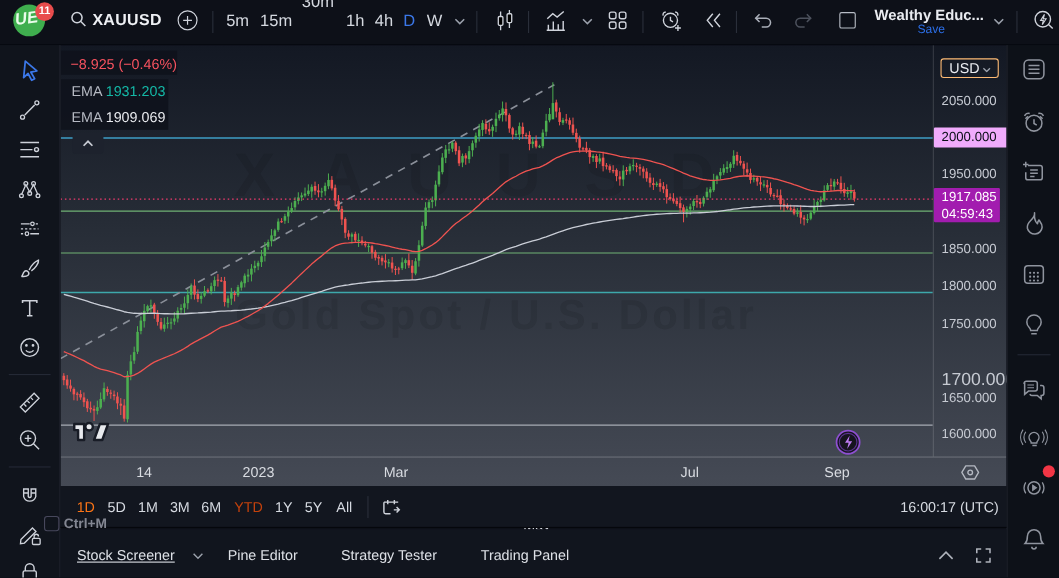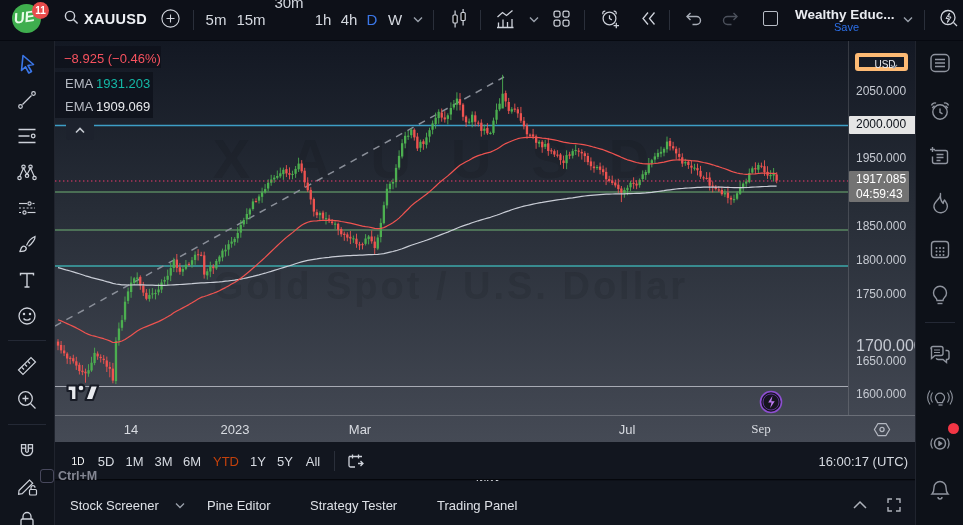--- a/index.html
+++ b/index.html
@@ -502,36 +502,36 @@
     <circle cx="716" cy="362" r="8" fill="none" stroke="#5b3390" stroke-width="1"></circle>
     <path d="M717.5 355.8 l-4.3 6.6 h3.3 l-1.4 5.8 l4.6 -7 h-3.4 z" fill="#bd7bf2"></path>
   </svg>
 <div class="abs" style="position:absolute;left:848px;top:41px;width:1px;height:374px;background:rgba(255,255,255,0.14);"></div>
 <div class="abs" style="position:absolute;left:55px;top:415px;width:860px;height:1px;background:rgba(255,255,255,0.22);"></div>
 <div class="abs" style="left:131px;top:429px;transform:translate(-50%,-50%);font-size:13px;color:#d8dbe1;font-weight:normal;">14</div>
 <div class="abs" style="left:235px;top:429px;transform:translate(-50%,-50%);font-size:13px;color:#d8dbe1;font-weight:normal;">2023</div>
 <div class="abs" style="left:360px;top:429px;transform:translate(-50%,-50%);font-size:13px;color:#d8dbe1;font-weight:normal;">Mar</div>
 <div class="abs" style="left:488px;top:429px;transform:translate(-50%,-50%);font-size:13px;color:#d8dbe1;font-weight:normal;margin-top:48px;">May</div>
 <div class="abs" style="left:627px;top:429px;transform:translate(-50%,-50%);font-size:13px;color:#d8dbe1;font-weight:normal;">Jul</div>
-<div class="abs" style="left:761px;top:429px;transform:translate(-50%,-50%);font-size:13px;color:#d8dbe1;font-weight:normal;font-family:Liberation Serif, serif;">Sep</div>
+<div class="abs" style="left:761px;top:429px;transform:translate(-50%,-50%);font-size:13px;color:#d8dbe1;font-weight:normal;">Sep</div>
 <svg class="abs" style="left:872px;top:421px" width="20" height="17" viewBox="0 0 20 17">
     <path d="M6 2.5 h8 l3.6 6 l-3.6 6 h-8 l-3.6 -6 z" stroke="#b4b8c1" fill="none" stroke-width="1.25" stroke-linejoin="round"></path>
     <circle cx="10" cy="8.5" r="2.1" stroke="#b4b8c1" fill="none" stroke-width="1.25"></circle>
   </svg>
 <div class="abs" style="left:856px;top:91px;transform:translateY(-50%);font-size:12px;color:#c6cad2;">2050.000</div>
 <div class="abs" style="left:856px;top:158px;transform:translateY(-50%);font-size:12px;color:#c6cad2;">1950.000</div>
 <div class="abs" style="left:856px;top:226px;transform:translateY(-50%);font-size:12px;color:#c6cad2;">1850.000</div>
 <div class="abs" style="left:856px;top:260px;transform:translateY(-50%);font-size:12px;color:#c6cad2;">1800.000</div>
 <div class="abs" style="left:856px;top:294px;transform:translateY(-50%);font-size:12px;color:#c6cad2;">1750.000</div>
 <div class="abs" style="left:856px;top:346px;transform:translateY(-50%);font-size:16px;color:#c6cad2;">1700.000</div>
 <div class="abs" style="left:856px;top:361px;transform:translateY(-50%);font-size:12px;color:#c6cad2;">1650.000</div>
 <div class="abs" style="left:856px;top:394px;transform:translateY(-50%);font-size:12px;color:#c6cad2;">1600.000</div>
-<div class="abs" style="position:absolute;left:849px;top:116px;width:72px;height:17.5px;background:#e5e5e5;border-radius:1px;color:#0b1018;font-size:12px;line-height:17.5px;padding-left:7px;">2000.000</div>
-<div class="abs" style="position:absolute;left:849px;top:171px;width:60px;height:31px;background:#737373;border-radius:1px;color:#fff;font-size:12px;line-height:15px;padding:1px 0 0 7px;">1917.085<br>04:59:43</div>
-<div class="abs" style="position:absolute;left:855px;top:53px;width:53px;height:18px;border:4px solid #fdba74;border-radius:3px;color:#e8eaef;font-size:10px;line-height:16px;padding-left:7px;text-align:center;">USD<svg width="8" height="5" viewBox="0 0 8 5" style="position:absolute;right:6px;top:7px">
+<div class="abs" style="position:absolute;left:849px;top:116px;width:72px;height:17.5px;background:#f0abfc;border-radius:1px;color:#0b1018;font-size:12px;line-height:17.5px;padding-left:7px;">2000.000</div>
+<div class="abs" style="position:absolute;left:849px;top:171px;width:60px;height:31px;background:#a21caf;border-radius:1px;color:#fff;font-size:12px;line-height:15px;padding:1px 0 0 7px;">1917.085<br>04:59:43</div>
+<div class="abs" style="position:absolute;left:855px;top:53px;width:53px;height:18px;border:1px solid #fdba74;border-radius:3px;color:#e8eaef;font-size:13px;line-height:16px;padding-left:7px;">USD<svg width="8" height="5" viewBox="0 0 8 5" style="position:absolute;right:6px;top:7px">
       <path d="M1 1 l3 3 l3 -3" stroke="#9aa0ab" fill="none" stroke-width="1.2"></path>
     </svg></div>
 <div class="abs" style="position:absolute;left:55px;top:46px;width:106px;height:22px;background:rgba(14,18,27,0.85);"></div>
 <div class="abs" style="left:64px;top:58px;transform:translateY(-50%);font-size:13px;color:#f7525f;">−8.925 (−0.46%)</div>
 <div class="abs" style="position:absolute;left:55px;top:72px;width:98px;height:46px;background:rgba(14,18,27,0.85);"></div>
 <div class="abs" style="left:65px;top:83px;transform:translateY(-50%);font-size:13px;color:#b6bac3;">EMA <span style="color:#14b8a6">1931.203</span></div>
 <div class="abs" style="left:65px;top:106px;transform:translateY(-50%);font-size:13px;color:#b6bac3;">EMA <span style="color:#e8eaee">1909.069</span></div>
 <div class="abs" style="position:absolute;left:66px;top:121px;width:28px;height:19px;background:#1d222d;border-radius:3px;"><svg width="28" height="19" viewBox="0 0 28 19">
       <path d="M10 11.5 l4 -4 l4 4" stroke="#c6cad2" stroke-width="1.6" fill="none"></path>
     </svg></div>
@@ -769,41 +769,41 @@
     </g>
   </svg>
 <div class="abs" style="left:948px;top:423px;width:11px;height:11px;border-radius:50%;background:#f23645;"></div>
 <svg class="abs" style="left:927.0px;top:477.0px" width="26" height="26" viewBox="0 0 26 26">
     <g stroke="#8f949e" stroke-width="1.4" fill="none">
       <path d="M13 4.5 a6 6 0 0 1 6 6 c0 4 1 5.5 2 6.5 H5 c1 -1 2 -2.5 2 -6.5 a6 6 0 0 1 6 -6 z"></path>
       <path d="M11 20 a2 2 0 0 0 4 0"></path>
     </g>
   </svg>
 <div class="abs" style="position:absolute;left:55px;top:442px;width:860px;height:38px;background:#12161f;border-bottom:1px solid #05070c;"></div>
-<div class="abs" style="left:78px;top:461px;transform:translate(-50%,-50%);font-size:10px;color:#ffffff;">1D</div>
+<div class="abs" style="left:78px;top:461px;transform:translate(-50%,-50%);font-size:13px;color:#f97316;">1D</div>
 <div class="abs" style="left:106px;top:461px;transform:translate(-50%,-50%);font-size:13px;color:#d6dae1;">5D</div>
 <div class="abs" style="left:134.5px;top:461px;transform:translate(-50%,-50%);font-size:13px;color:#d6dae1;">1M</div>
 <div class="abs" style="left:163.5px;top:461px;transform:translate(-50%,-50%);font-size:13px;color:#d6dae1;">3M</div>
 <div class="abs" style="left:192px;top:461px;transform:translate(-50%,-50%);font-size:13px;color:#d6dae1;">6M</div>
 <div class="abs" style="left:226px;top:461px;transform:translate(-50%,-50%);font-size:13px;color:#c2410c;">YTD</div>
 <div class="abs" style="left:258px;top:461px;transform:translate(-50%,-50%);font-size:13px;color:#d6dae1;">1Y</div>
 <div class="abs" style="left:285px;top:461px;transform:translate(-50%,-50%);font-size:13px;color:#d6dae1;">5Y</div>
 <div class="abs" style="left:313px;top:461px;transform:translate(-50%,-50%);font-size:13px;color:#d6dae1;">All</div>
 <div class="sep" style="left:334px;top:451px;height:20px;"></div>
 <svg class="abs" style="left:346px;top:452px" width="19" height="18" viewBox="0 0 19 18">
     <g stroke="#cfd3db" stroke-width="1.3" fill="none">
       <path d="M3 4.5 h13 M3 4.5 v9 a1.5 1.5 0 0 0 1.5 1.5 h4.5 M6.5 2.5 v4 M12.5 2.5 v4"></path>
       <path d="M12 11.5 h5 M14.5 9 l2.5 2.5 l-2.5 2.5"></path>
     </g>
   </svg>
 <div class="abs" style="left:908px;top:461px;transform:translate(-100%,-50%);font-size:13px;color:#d6dae1;white-space:nowrap;">16:00:17 (UTC)</div>
 <div class="abs" style="left:40px;top:469px;width:14px;height:14px;border:1.5px solid rgba(140,135,170,0.45);border-radius:3px;"></div>
 <div class="abs" style="left:58px;top:476px;transform:translateY(-50%);font-size:12.5px;font-weight:bold;color:rgba(160,163,175,0.8);">Ctrl+M</div>
 <div class="abs" style="position:absolute;left:55px;top:481px;width:860px;height:44px;background:#11151e;"></div>
-<div class="abs" style="left:70px;top:505px;transform:translateY(-50%);font-size:13px;color:#dde0e6;">Stock Screener</div>
+<div class="abs" style="left:70px;top:505px;transform:translateY(-50%);font-size:13px;color:#dde0e6;text-decoration:underline;">Stock Screener</div>
 <div class="abs" style="left:207px;top:505px;transform:translateY(-50%);font-size:13px;color:#dde0e6;">Pine Editor</div>
 <div class="abs" style="left:310px;top:505px;transform:translateY(-50%);font-size:13px;color:#dde0e6;">Strategy Tester</div>
 <div class="abs" style="left:437px;top:505px;transform:translateY(-50%);font-size:13px;color:#dde0e6;">Trading Panel</div>
 <svg class="abs" style="left:175px;top:502px" width="10" height="7" viewBox="0 0 10 7">
     <path d="M1 1.5 l4 4 l4 -4" stroke="#9aa0ab" stroke-width="1.3" fill="none"></path>
   </svg>
 <svg class="abs" style="left:852px;top:499px" width="16" height="12" viewBox="0 0 16 12">
     <path d="M2 9 L8 3 L14 9" stroke="#aeb2bb" stroke-width="1.5" fill="none"></path>
   </svg>
 <svg class="abs" style="left:886px;top:497px" width="16" height="16" viewBox="0 0 16 16">

